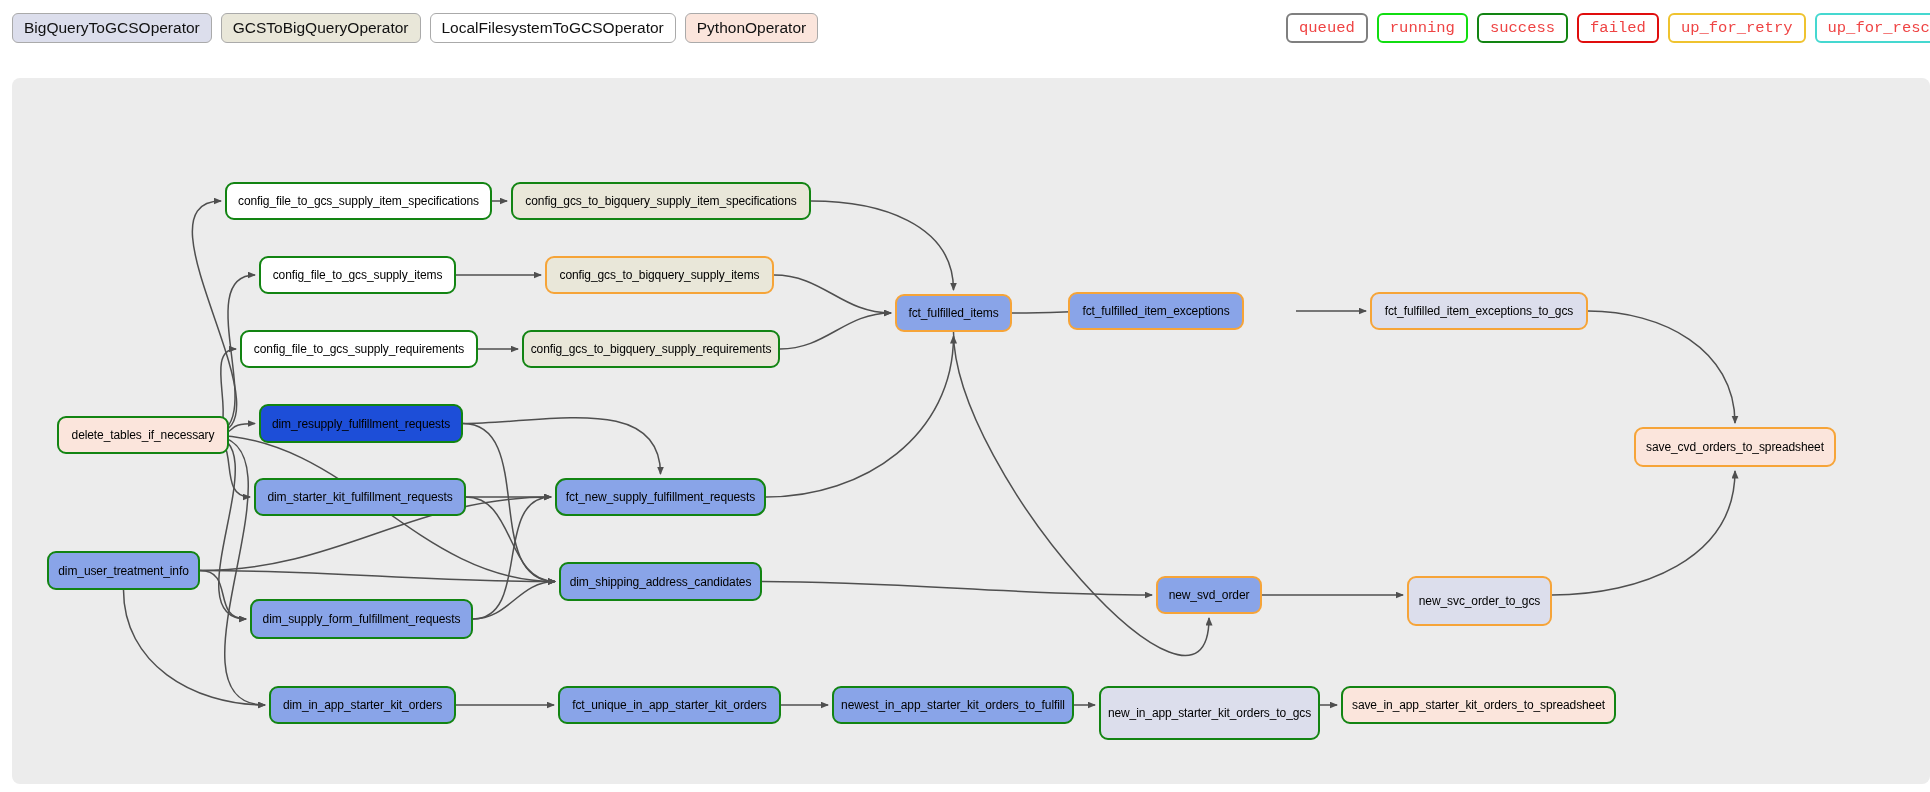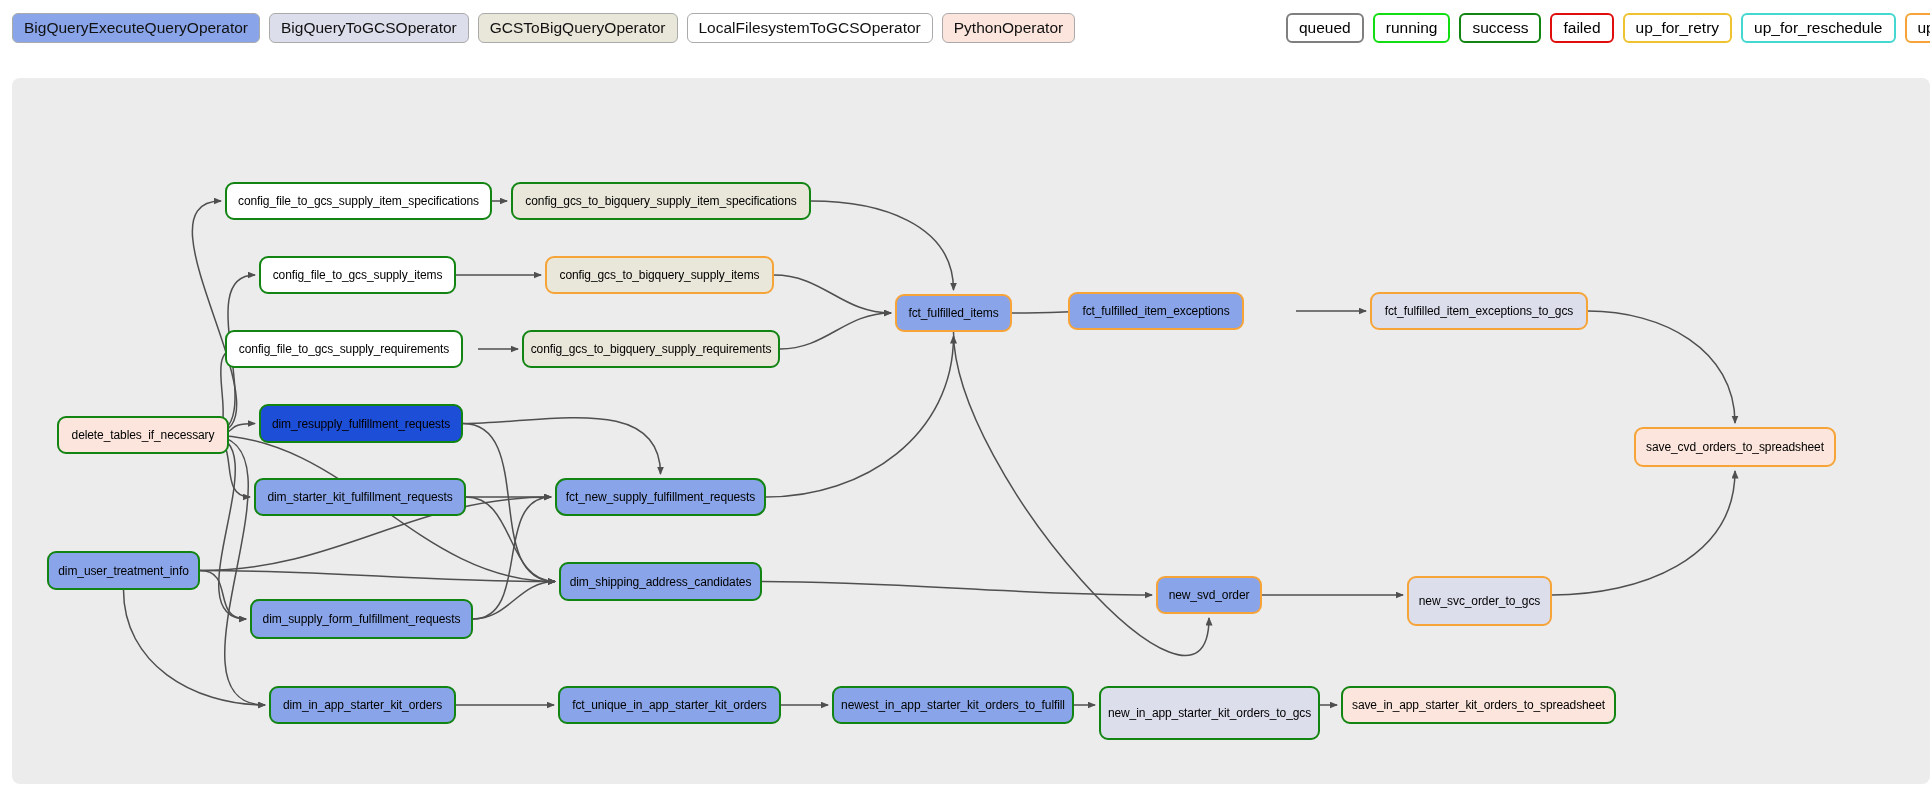--- a/index.html
+++ b/index.html
@@ -8,38 +8,37 @@
     background:#ffffff;font-family:"Liberation Sans",sans-serif;
   }
   .legend-row{position:absolute;top:13px;display:flex;gap:9px;white-space:nowrap;}
   .op-legend{left:12px;}
   .state-legend{left:1286px;}
   .chip{
     display:inline-flex;align-items:center;height:30px;padding:0 11px;
     border-radius:6px;font-size:15.5px;box-sizing:border-box;
   }
   .op-chip{border:1px solid #aaaaaa;color:#111;}
-  .state-chip{border:2px solid;color:#000000;background:#fff;}
+  .state-chip{border:2px solid;color:#ef4444;background:#fff;font-family:Liberation Mono, monospace;}
   .graph-panel{
     position:absolute;left:12px;top:78px;width:1918px;height:706px;
     border-radius:8px;
   }
   .graph-layer{position:absolute;left:0;top:0;width:1930px;height:792px;}
   svg.edges{position:absolute;left:0;top:0;pointer-events:none;}
   .node{
     position:absolute;box-sizing:border-box;display:flex;align-items:center;justify-content:center;
     border:2.5px solid;border-radius:9px;font-size:12px;color:#000;
     letter-spacing:-0.1px;white-space:nowrap;cursor:pointer;
   }
 </style>
 </head>
 <body>
 
 <div class="legend-row op-legend">
-    <span class="chip op-chip" style="background: rgb(137, 164, 232);">BigQueryExecuteQueryOperator</span>
     <span class="chip op-chip" style="background: rgb(220, 222, 236);">BigQueryToGCSOperator</span>
     <span class="chip op-chip" style="background: rgb(233, 231, 217);">GCSToBigQueryOperator</span>
     <span class="chip op-chip" style="background: rgb(255, 255, 255);">LocalFilesystemToGCSOperator</span>
     <span class="chip op-chip" style="background: rgb(251, 229, 220);">PythonOperator</span>
   </div>
 <div class="legend-row state-legend">
     <span class="chip state-chip" style="border-color: rgb(127, 127, 127);">queued</span>
     <span class="chip state-chip" style="border-color: rgb(17, 221, 17);">running</span>
     <span class="chip state-chip" style="border-color: rgb(18, 132, 18);">success</span>
     <span class="chip state-chip" style="border-color: rgb(224, 13, 13);">failed</span>
@@ -94,21 +93,21 @@
         <path d="M781,705 C816,705 793,705 828,705" fill="none" stroke="#4f4f4f" stroke-width="1.5" marker-end="url(#arrow)"></path>
         <path d="M1074,705 C1109,705 1060,705 1095,705" fill="none" stroke="#4f4f4f" stroke-width="1.5" marker-end="url(#arrow)"></path>
         <path d="M1320,705 C1355,705 1302,705 1337,705" fill="none" stroke="#4f4f4f" stroke-width="1.5" marker-end="url(#arrow)"></path>
       </g>
   </svg>
   <div id="node-container">
       <div class="node" style="left: 225px; top: 182px; width: 267px; height: 38px; background: rgb(255, 255, 255); border-color: rgb(18, 132, 18);">config_file_to_gcs_supply_item_specifications</div>
       <div class="node" style="left: 511px; top: 182px; width: 300px; height: 38px; background: rgb(233, 231, 217); border-color: rgb(18, 132, 18);">config_gcs_to_bigquery_supply_item_specifications</div>
       <div class="node" style="left: 259px; top: 256px; width: 197px; height: 38px; background: rgb(255, 255, 255); border-color: rgb(18, 132, 18);">config_file_to_gcs_supply_items</div>
       <div class="node" style="left: 545px; top: 256px; width: 229px; height: 38px; background: rgb(233, 231, 217); border-color: rgb(246, 164, 56);">config_gcs_to_bigquery_supply_items</div>
-      <div class="node" style="left: 225px; top: 330px; width: 238px; height: 38px; background: rgb(255, 255, 255); border-color: rgb(18, 132, 18);">config_file_to_gcs_supply_requirements</div>
+      <div class="node" style="left: 240px; top: 330px; width: 238px; height: 38px; background: rgb(255, 255, 255); border-color: rgb(18, 132, 18);">config_file_to_gcs_supply_requirements</div>
       <div class="node" style="left: 522px; top: 330px; width: 258px; height: 38px; background: rgb(233, 231, 217); border-color: rgb(18, 132, 18);">config_gcs_to_bigquery_supply_requirements</div>
       <div class="node" style="left: 57px; top: 416px; width: 172px; height: 38px; background: rgb(251, 229, 220); border-color: rgb(18, 132, 18);">delete_tables_if_necessary</div>
       <div class="node" style="left: 259px; top: 404px; width: 204px; height: 39px; background: #1d4ed8; border-color: rgb(18, 132, 18);">dim_resupply_fulfillment_requests</div>
       <div class="node" style="left: 254px; top: 478px; width: 212px; height: 38px; background: rgb(137, 164, 232); border-color: rgb(18, 132, 18);">dim_starter_kit_fulfillment_requests</div>
       <div class="node" style="left: 47px; top: 551px; width: 153px; height: 39px; background: rgb(137, 164, 232); border-color: rgb(18, 132, 18);">dim_user_treatment_info</div>
       <div class="node" style="left: 555px; top: 478px; width: 211px; height: 38px; background: rgb(137, 164, 232); border-color: rgb(18, 132, 18); border-radius: 11px;">fct_new_supply_fulfillment_requests</div>
       <div class="node" style="left: 559px; top: 562px; width: 203px; height: 39px; background: rgb(137, 164, 232); border-color: rgb(18, 132, 18);">dim_shipping_address_candidates</div>
       <div class="node" style="left: 250px; top: 599px; width: 223px; height: 40px; background: rgb(137, 164, 232); border-color: rgb(18, 132, 18);">dim_supply_form_fulfillment_requests</div>
       <div class="node" style="left: 895px; top: 294px; width: 117px; height: 38px; background: rgb(137, 164, 232); border-color: rgb(246, 164, 56);">fct_fulfilled_items</div>
       <div class="node" style="left: 1068px; top: 292px; width: 176px; height: 38px; background: rgb(137, 164, 232); border-color: rgb(246, 164, 56);">fct_fulfilled_item_exceptions</div>

